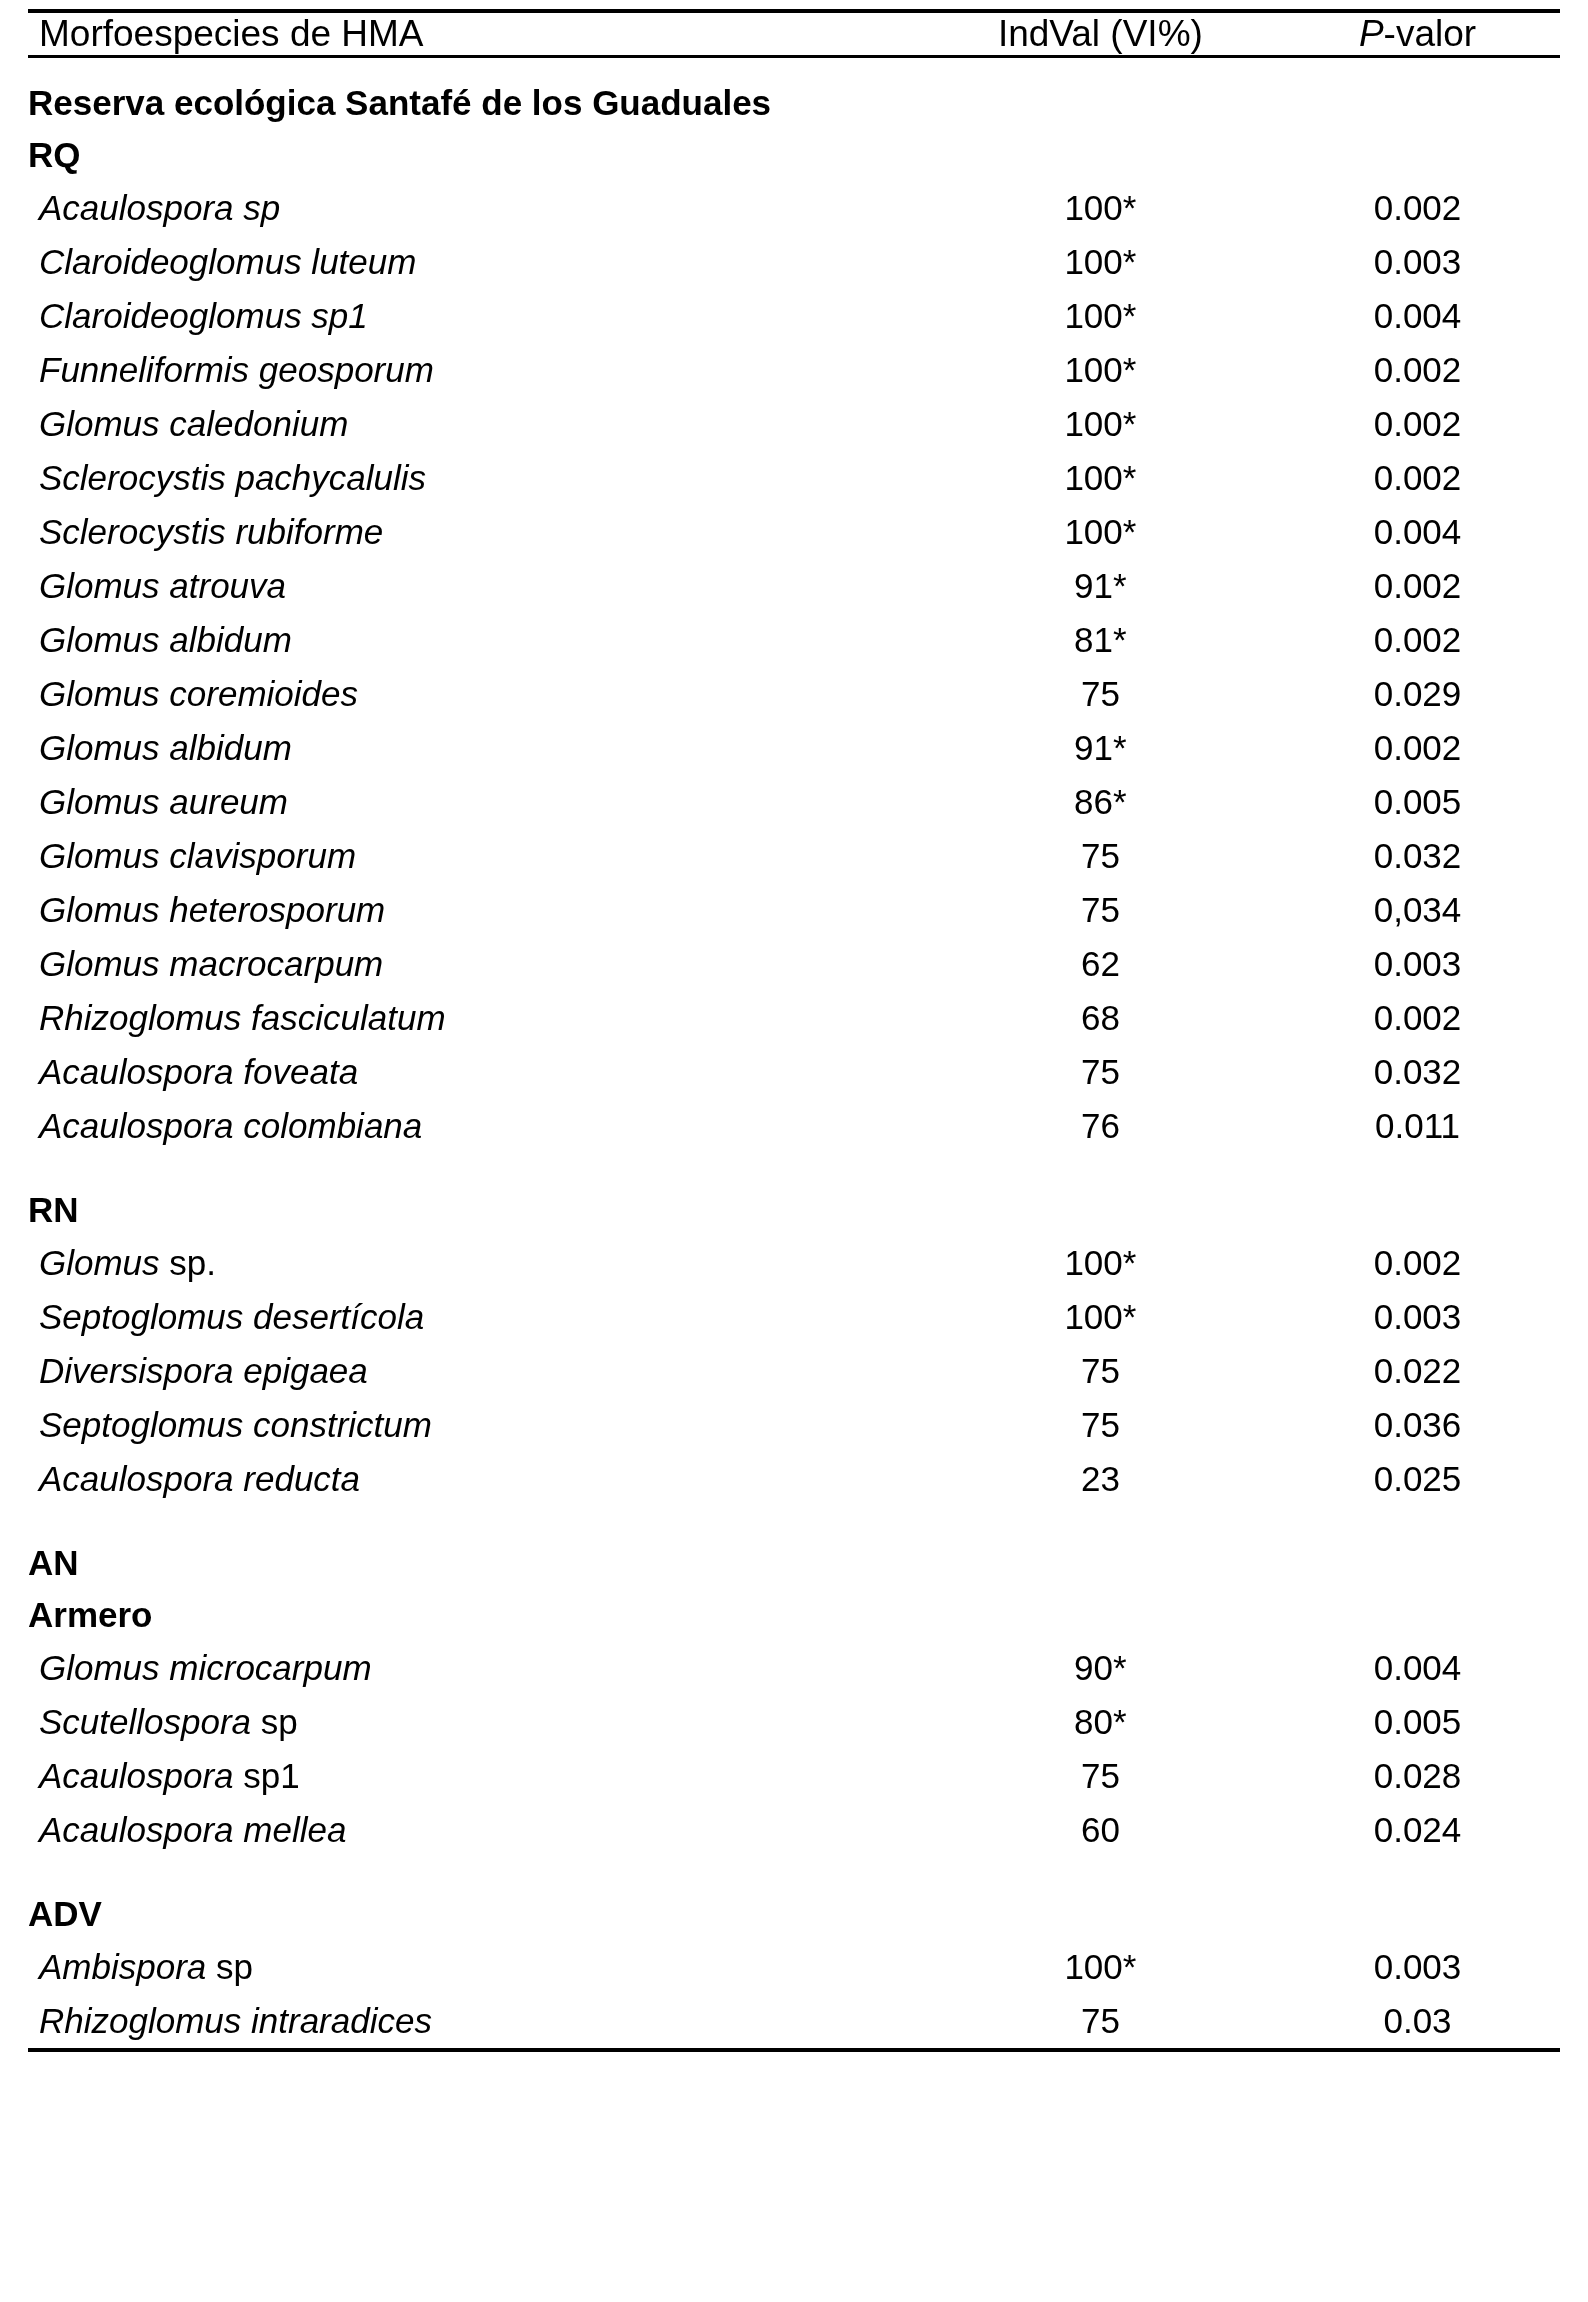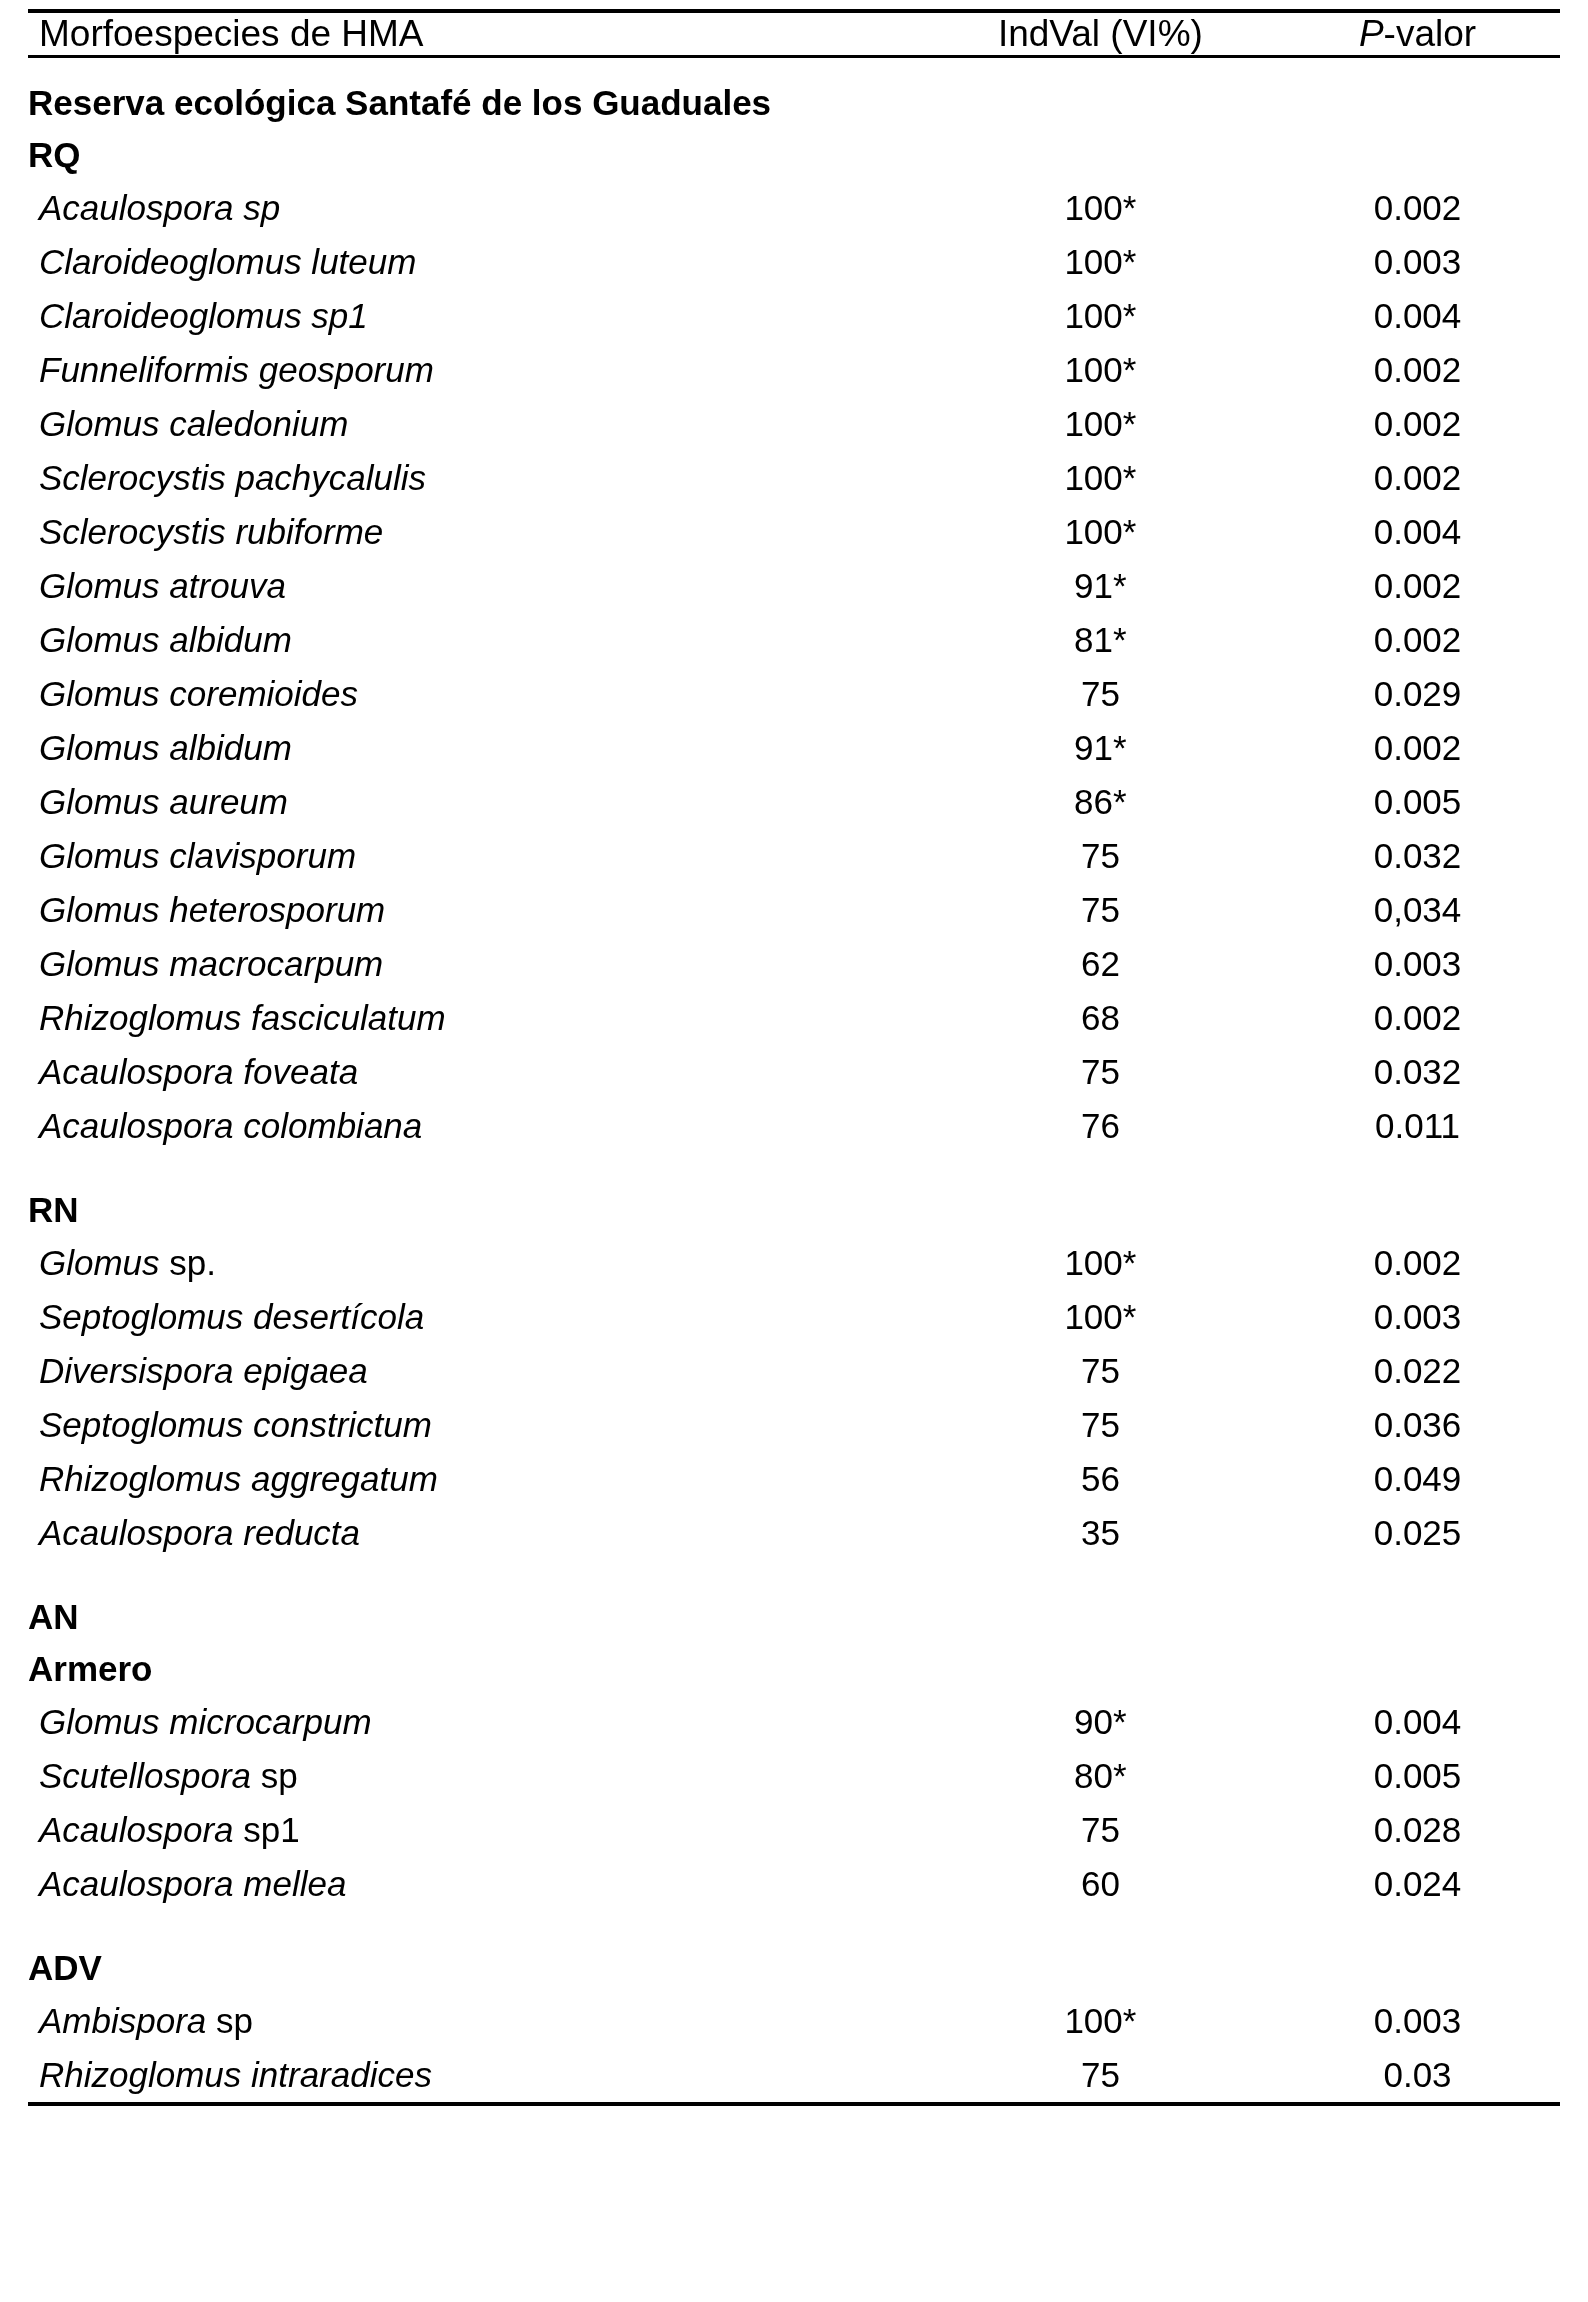--- a/index.html
+++ b/index.html
@@ -232,27 +232,22 @@
           <td class="name">Diversispora epigaea</td>
           <td class="ind">75</td>
           <td class="pval">0.022</td>
         </tr>
         <tr class="row">
           <td class="name">Septoglomus constrictum</td>
           <td class="ind">75</td>
           <td class="pval">0.036</td>
         </tr>
         <tr class="row">
-          <td class="name">Rhizoglomus aggregatum</td>
-          <td class="ind">56</td>
-          <td class="pval">0.049</td>
-        </tr>
-        <tr class="row">
           <td class="name">Acaulospora reducta</td>
-          <td class="ind">35</td>
+          <td class="ind">23</td>
           <td class="pval">0.025</td>
         </tr>
         <tr class="spacer">
           <td colspan="3">&nbsp;</td>
         </tr>
         <tr class="grouphdr">
           <td colspan="3">AN</td>
         </tr>
         <tr class="grouphdr">
           <td colspan="3">Armero</td>

